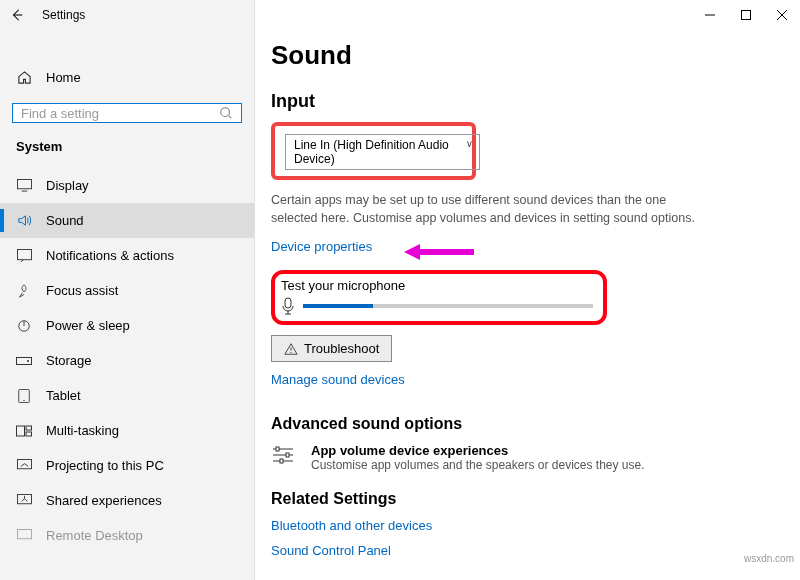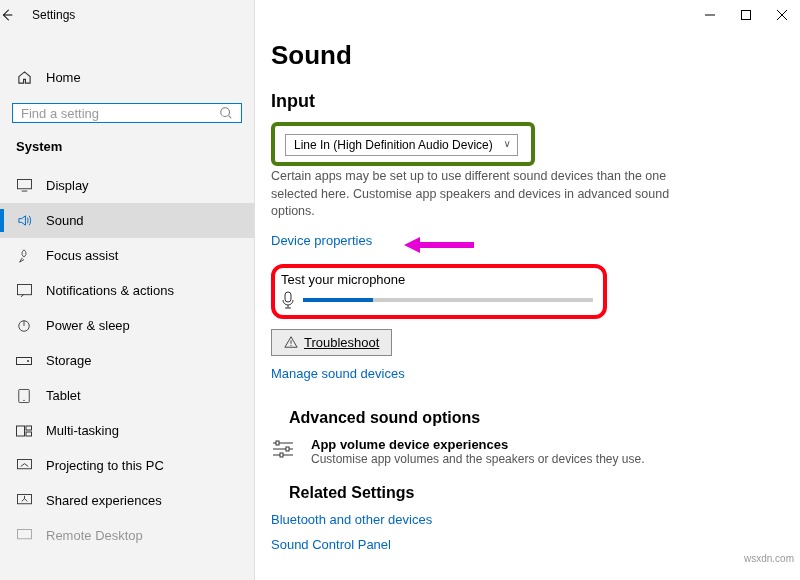--- a/index.html
+++ b/index.html
@@ -1,52 +1,52 @@
 <!DOCTYPE html>
 <html><head>
 <meta charset="utf-8">
 <style>
   * { box-sizing: border-box; margin: 0; padding: 0; font-family: "Segoe UI", sans-serif; }
   body { width: 800px; height: 580px; overflow: hidden; background: #fff; font-size: 13px; color: #000; position: relative; }
   .window { display: flex; height: 100%; }
-  .titlebar { position: absolute; top: 0; left: 0; right: 0; height: 30px; display: flex; align-items: center; z-index: 5; }
+  .titlebar { position: absolute; top: 0; left: 0; right: 0; height: 30px; display: flex; align-items: center; padding-left: 10px; z-index: 5; }
   .titlebar .back { width: 18px; }
   .titlebar .title { font-size: 12px; margin-left: 14px; }
   .winbtns { position: absolute; right: 0; top: 0; display: flex; }
   .winbtns div { width: 36px; height: 30px; display: flex; align-items: center; justify-content: center; font-size: 12px; }
   .sidebar { width: 255px; min-width: 255px; background: #f3f3f3; padding-top: 60px; border-right: 1px solid #e0e0e0; overflow: hidden; }
   .home { display: flex; align-items: center; padding: 8px 16px; }
   .home .icon { width: 16px; margin-right: 14px; }
   .searchwrap { margin: 8px 12px 14px 12px; border: 1px solid #0078d4; background: #fff; display: flex; align-items: center; height: 20px; padding: 0 8px; }
   .searchwrap input { border: none; flex: 1; font-size: 13px; outline: none; color: #666; }
   .searchwrap input::placeholder { color: #999; }
   .catlabel { padding: 2px 16px 14px 16px; font-size: 13px; font-weight: 600; }
   .navitem { display: flex; align-items: center; padding: 10px 16px; cursor: pointer; position: relative; }
   .navitem.active { background: #dcdcdc; }
   .navitem.active::before { content:""; position:absolute; left:0; top:6px; bottom:6px; width:4px; background:#0078d4; }
   .navitem .icon { width: 16px; margin-right: 14px; display: flex; align-items:center; justify-content:center; color:#333; }
   .content { flex: 1; padding: 40px 26px 0 16px; overflow: hidden; }
   .h1 { font-size: 26px; font-weight: 600; margin-bottom: 20px; }
   .h2 { font-size: 18px; font-weight: 600; margin-bottom: 10px; }
-  .h3 { font-size: 16px; font-weight: 600; margin-bottom: 10px; margin-top:18px;margin-left:18px;}
+  .h3 { font-size: 16px; font-weight: 600; margin-bottom: 10px; margin-top:18px;}
   .h4 { font-size: 13px; font-weight:400; margin-bottom:2px;}
-  .redbox1 { border: 4px solid #4d7c0f; border-radius: 6px; padding: 8px 10px 6px 10px; width: 264px; margin-bottom: 2px; }
+  .redbox1 { border: 4px solid #ef4444; border-radius: 6px; padding: 8px 10px 6px 10px; width: 205px; margin-bottom: 12px; }
   .dropdown { border: 1px solid #999; padding: 3px 24px 3px 8px; font-size: 12px; position: relative; display: inline-block; min-width: 195px; }
   .dropdown::after { content: "\2228"; position: absolute; right: 6px; top: 3px; font-size: 10px; color: #555; }
   .desc { color: #555; font-size: 12.5px; line-height: 1.4; max-width: 440px; margin-bottom: 12px; }
   .link { color: #0067c0; font-size: 13px; display: inline-block; cursor: pointer; margin-bottom: 10px; }
   .arrowrow { display:flex; align-items:center; gap:32px; margin-bottom: 6px;}
   .arrow-annot { width: 70px; height: 14px; position: relative; }
   .arrow-annot .shaft { position:absolute; right:0; top:4px; height:6px; width:54px; background:#e600d6;}
   .arrow-annot .head { position:absolute; left:0; top:-1px; width:0; height:0; border-top:8px solid transparent; border-bottom:8px solid transparent; border-right:16px solid #e600d6;}
   .redbox2 { border: 4px solid #ff0013; border-radius: 12px; padding: 4px 10px 6px 6px; width: 336px; margin-bottom: 10px; }
   .mictest { display:flex; align-items:center; gap:8px; margin-top:4px;}
   .micbar { flex:1; height:4px; background:#ccc; position:relative; }
   .micbar .fill{ position:absolute; left:0; top:0; bottom:0; width:24%; background:#0067c0;}
-  .btn { background:#ececec; border:1px solid #888; padding:5px 12px; font-size:13px; display:inline-flex; align-items:center; gap:6px; cursor:pointer; margin-bottom:10px;text-decoration:underline;}
+  .btn { background:#ececec; border:1px solid #888; padding:5px 12px; font-size:13px; display:inline-flex; align-items:center; gap:6px; cursor:pointer; margin-bottom:10px;}
   .prefrow { display:flex; gap:14px; align-items:flex-start; margin-bottom:8px;}
   .prefrow .picon{ width:26px; padding-top:2px;}
   .prefrow .ptitle{ font-size:13px; font-weight:600;}
   .prefrow .psub{ font-size:12px; color:#555;}
   .watermark{ position:absolute; bottom:16px; right:6px; font-size:10px; color:#999;}
   svg { display:block; }
 </style>
 </head>
 <body>
 
@@ -112,34 +112,34 @@
       <span class="icon">
           <svg width="15" height="15" viewBox="0 0 16 16">
             <path d="M2 6v4h3l4 3V3L5 6z" fill="none" stroke="#0067c0"></path>
             <path d="M11 5c1 1 1 5 0 6M13 3c2 2 2 8 0 10" fill="none" stroke="#0067c0"></path>
           </svg>
         </span>
       <span>Sound</span>
     </div>
     <div class="navitem">
       <span class="icon">
-          <svg width="14" height="14" viewBox="0 0 16 16">
-            <path d="M8 1C5 3 5 7 8 9c3-2 3-6 0-8zM6 10c-1 2-2 3-3 5 2-1 3-2 5-3" fill="none" stroke="#333"></path>
-          </svg>
-        </span>
-      <span>Focus assist</span>
-    </div>
-    <div class="navitem">
-      <span class="icon">
           <svg width="15" height="13" viewBox="0 0 16 14">
             <rect x="0.5" y="0.5" width="15" height="11" fill="none" stroke="#333"></rect>
             <path d="M4 14l3-2.5" stroke="#333"></path>
           </svg>
         </span>
       <span>Notifications &amp; actions</span>
+    </div>
+    <div class="navitem">
+      <span class="icon">
+          <svg width="14" height="14" viewBox="0 0 16 16">
+            <path d="M8 1C5 3 5 7 8 9c3-2 3-6 0-8zM6 10c-1 2-2 3-3 5 2-1 3-2 5-3" fill="none" stroke="#333"></path>
+          </svg>
+        </span>
+      <span>Focus assist</span>
     </div>
     <div class="navitem">
       <span class="icon">
           <svg width="14" height="14" viewBox="0 0 16 16">
             <circle cx="8" cy="8" r="6" fill="none" stroke="#333"></circle>
             <path d="M8 2v6" stroke="#333"></path>
           </svg>
         </span>
       <span>Power &amp; sleep</span>
     </div>
@@ -203,21 +203,21 @@
     <div class="h1">Sound</div>
     <div class="h2">Input</div>
 
     <div class="redbox1">
       
       <div class="dropdown">
         <span>Line In (High Definition Audio Device)</span>
       </div>
     </div>
 
-    <div class="desc">Certain apps may be set up to use different sound devices than the one selected here. Customise app speakers and devices in advanced sound options.</div>
+    <div class="desc">Certain apps may be set up to use different sound devices than the one selected here. Customise app volumes and devices in setting sound options.</div>
 
     <div class="arrowrow">
       <span class="link">Device properties</span>
       <span class="arrow-annot">
           <span class="head"></span>
           <span class="shaft"></span>
         </span>
     </div>
 
     <div class="redbox2">

